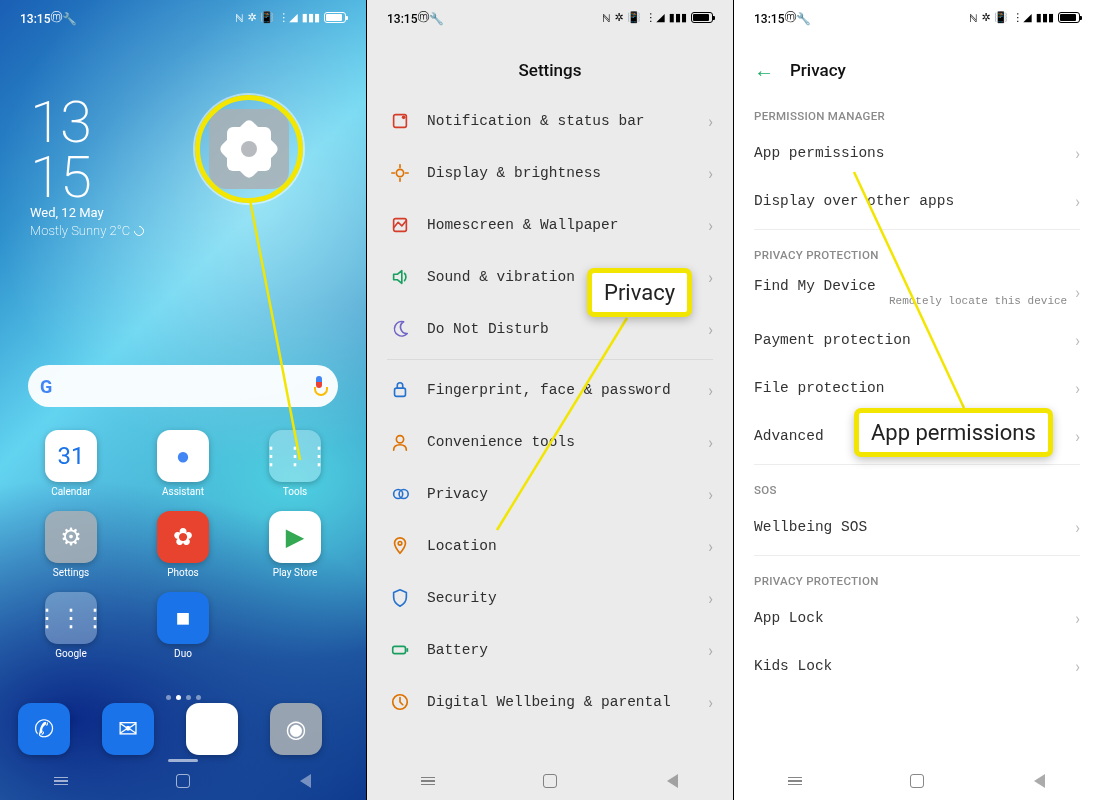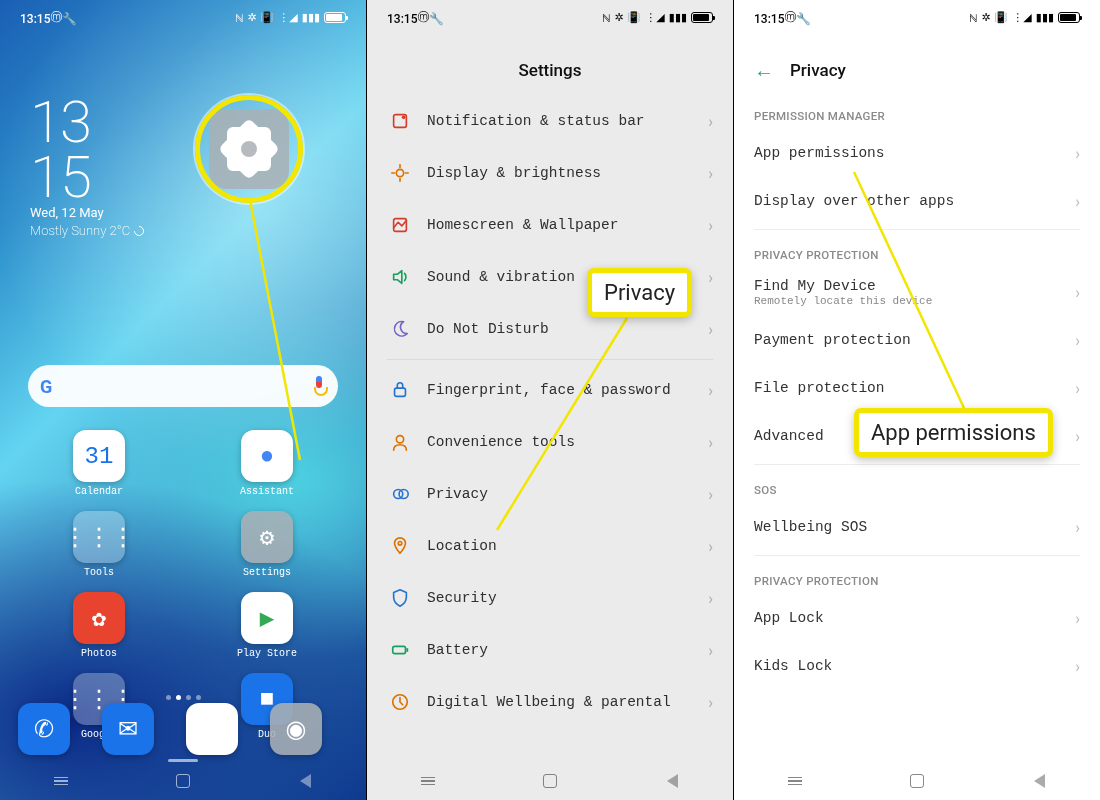--- a/index.html
+++ b/index.html
@@ -41,41 +41,41 @@
   .gear::before,.gear::after{content:'';position:absolute;inset:0;background:#fff;border-radius:6px;}
   .gear::before{transform:rotate(45deg);} .gear::after{transform:rotate(0deg);}
   .gear-inner{position:absolute;inset:14px;background:rgba(170,175,180,.85);border-radius:50%;z-index:2;}
   .highlight-ring{position:absolute;inset:0;border:5px solid #f3e600;border-radius:50%;box-shadow:0 0 0 2px rgba(255,255,255,.5);pointer-events:none;}
   .searchbar{position:absolute;top:365px;left:28px;right:28px;height:42px;background:rgba(255,255,255,.95);border-radius:21px;display:flex;align-items:center;padding:0 12px;}
   .g-icon{font-weight:bold;font-size:18px;display:flex;}
   .g-icon span:nth-child(1){color:#4285F4;}.g-icon span:nth-child(2){color:#EA4335;}.g-icon span:nth-child(3){color:#FBBC05;}.g-icon span:nth-child(4){color:#4285F4;}.g-icon span:nth-child(5){color:#34A853;}.g-icon span:nth-child(6){color:#EA4335;}
   .mic{ margin-left:auto;width:14px;height:20px;position:relative;}
   .mic::before{content:'';position:absolute;top:0;left:4px;width:6px;height:12px;background:linear-gradient(#4285F4 0 50%,#EA4335 0 100%);border-radius:4px;}
   .mic::after{content:'';position:absolute;bottom:0;left:2px;width:10px;height:7px;border:2px solid #FBBC05;border-top:none;border-radius:0 0 8px 8px;}
-  .app-grid{position:absolute;top:430px;left:18px;right:18px;display:grid;grid-template-columns:repeat(2,1fr);gap:14px 6px;font-family:Liberation Mono, monospace;}
+  .app-grid{position:absolute;top:430px;left:18px;right:18px;display:grid;grid-template-columns:repeat(3,1fr);gap:14px 6px;}
   .app{display:flex;flex-direction:column;align-items:center;gap:4px;color:#fff;font-size:10px;}
   .app .icon{width:52px;height:52px;border-radius:13px;display:flex;align-items:center;justify-content:center;font-size:24px;box-shadow:0 2px 6px rgba(0,0,0,.25);}
   .dock{position:absolute;bottom:45px;left:18px;right:18px;display:grid;grid-template-columns:repeat(4,1fr);gap:6px;}
   .dock .icon{width:52px;height:52px;border-radius:13px;display:flex;align-items:center;justify-content:center;font-size:24px;box-shadow:0 2px 6px rgba(0,0,0,.25);}
   .page-dots{position:absolute;bottom:100px;left:0;right:0;display:flex;justify-content:center;gap:5px;}
   .page-dots span{width:5px;height:5px;border-radius:50%;background:rgba(255,255,255,.45);}.page-dots span.active{background:#fff;}
   .handle{position:absolute;bottom:38px;left:50%;transform:translateX(-50%);width:30px;height:3px;border-radius:2px;background:rgba(255,255,255,.6);}
 
   
   .phone2, .phone3 { background:#fff; }
   .phone2 .dimmer, .phone3 .dimmer{position:absolute;inset:0;background:rgba(0,0,0,.08);}  
   .titlebar{position:absolute;top:48px;left:0;right:0;height:44px;display:flex;align-items:center;justify-content:center;font-size:17px;font-weight:500;color:#111;}
   .titlebar .back{position:absolute;left:20px;color:#1aad69;font-size:20px;}
   .phone3 .titlebar{justify-content:flex-start;padding-left:56px;}
   .list{position:absolute;top:95px;bottom:38px;left:0;right:0;overflow:hidden;}
   .row{display:flex;align-items:center;height:52px;padding:0 20px;color:#333;font-size:14.5px;}
   .row.compact{height:48px;}
   .row .ic{width:26px;height:26px;display:flex;align-items:center;justify-content:center;margin-right:14px;flex-shrink:0;}
   .row .label{flex:1;font-family:Liberation Mono, monospace;}
-  .row .label .sub{display:block;font-size:11px;color:#888;margin-top:1px;}
+  .row .label .sub{display:block;font-size:11px;color:#888;margin-top:1px;text-align:right;}
   .chevron{color:#bbb;font-size:16px;margin-left:8px;}
   .section-head{padding:14px 20px 6px;font-size:11.5px;color:#8a8a8a;font-weight:500;letter-spacing:.3px;}
   .divider{height:1px;background:rgba(0,0,0,.07);margin:4px 20px;}
   
   .callout{position:absolute;background:#fff;border:5px solid #f2e600;border-radius:7px;padding:7px 12px;font-size:22px;font-weight:400;color:#222;box-shadow:0 3px 10px rgba(0,0,0,.25);z-index:20;white-space:nowrap;}
   .leader{position:absolute;z-index:18;pointer-events:none;}
   .leader line{stroke:#f2e600;stroke-width:2.5;}
   
   .ic svg{width:20px;height:20px;}
 

